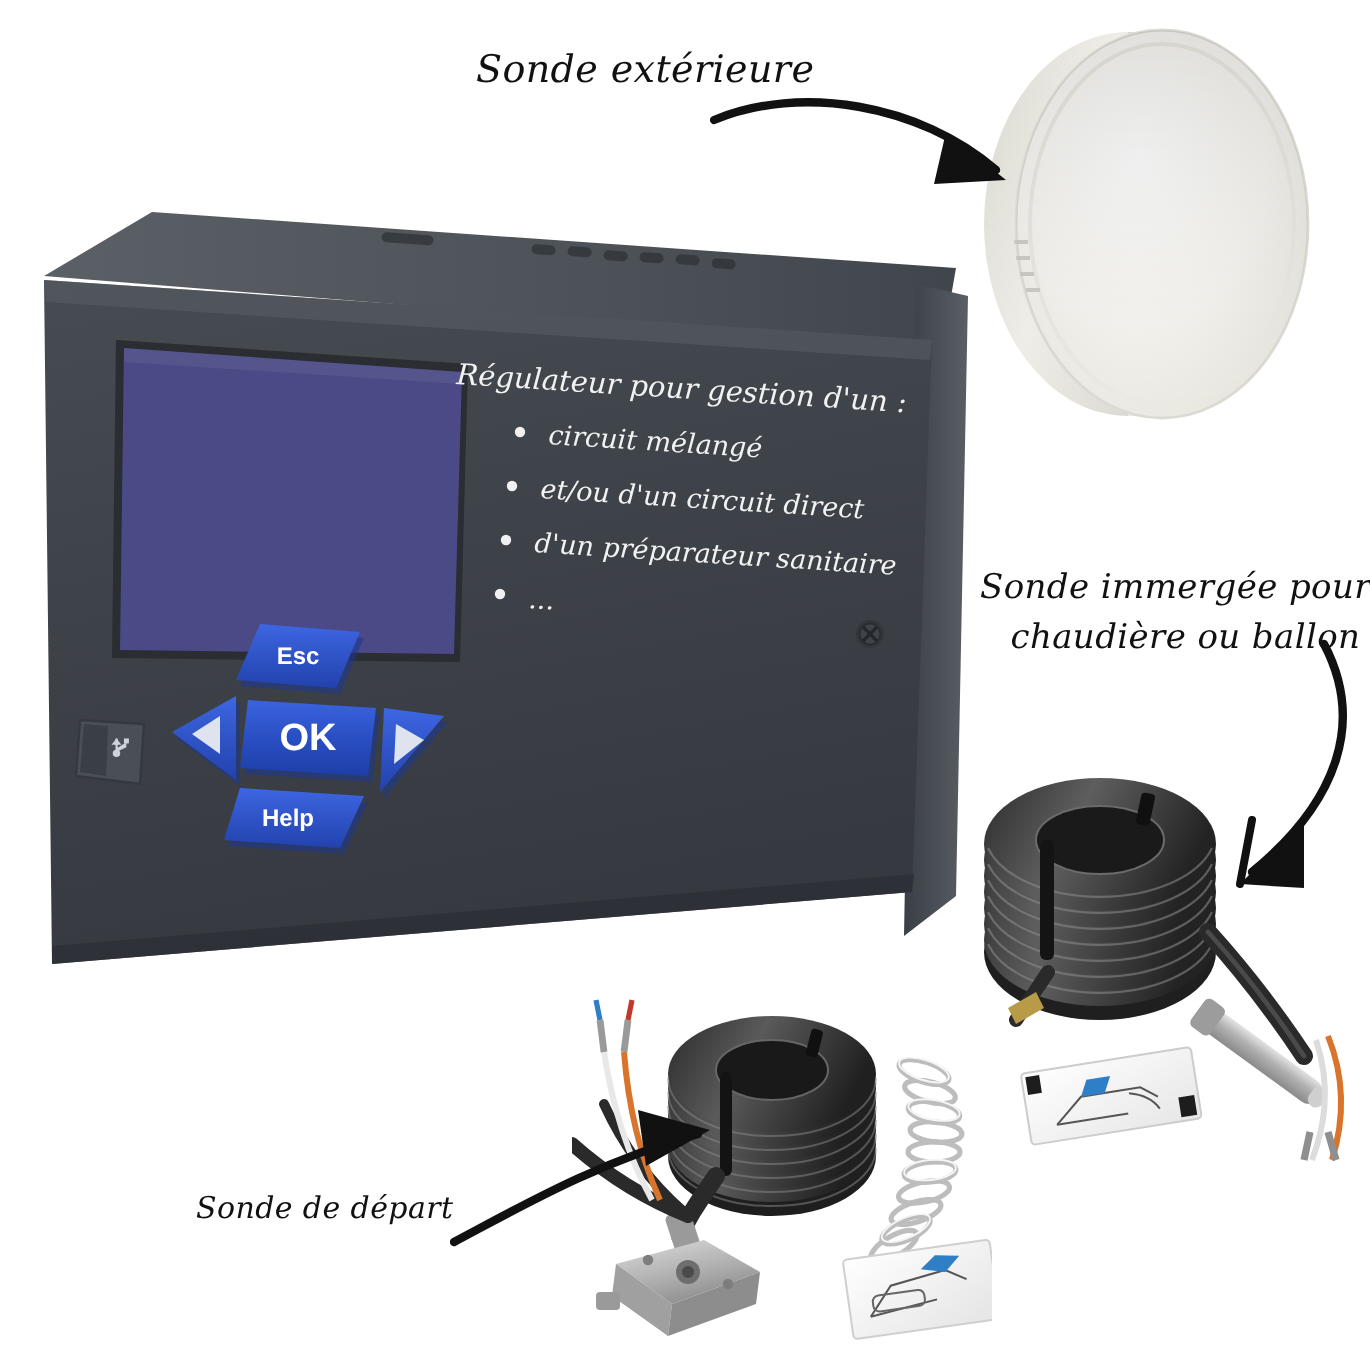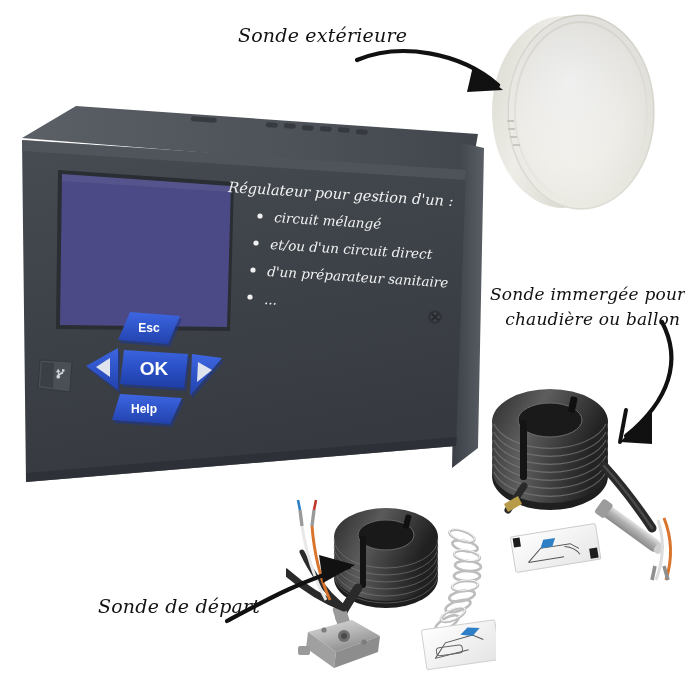--- a/index.html
+++ b/index.html
@@ -37,21 +37,21 @@
     left: 490px;
     top: 282px;
     font-size: 17px;
     line-height: 25px;
     text-align: center;
   }
   #lbl-immergee .l2 { display: block; margin-left: 10px; }
   #lbl-depart {
     left: 98px;
     top: 595px;
-    font-size: 19px;
+    font-size: 15px;
   }
 
   
   #device-wrap {
     position: absolute;
     left: 16px;
     top: 96px;
     width: 470px;
     height: 390px;
   }

